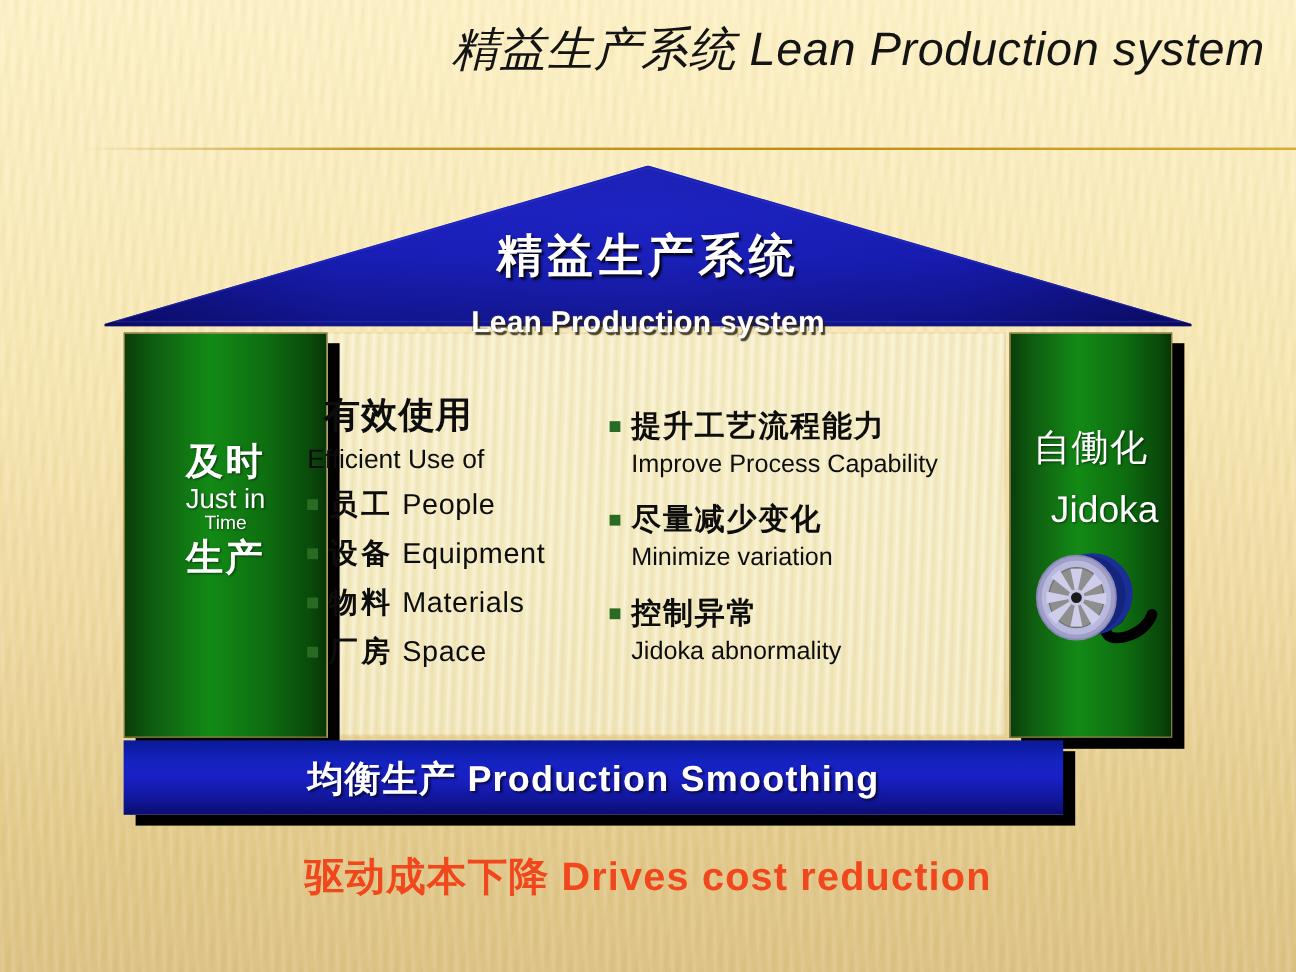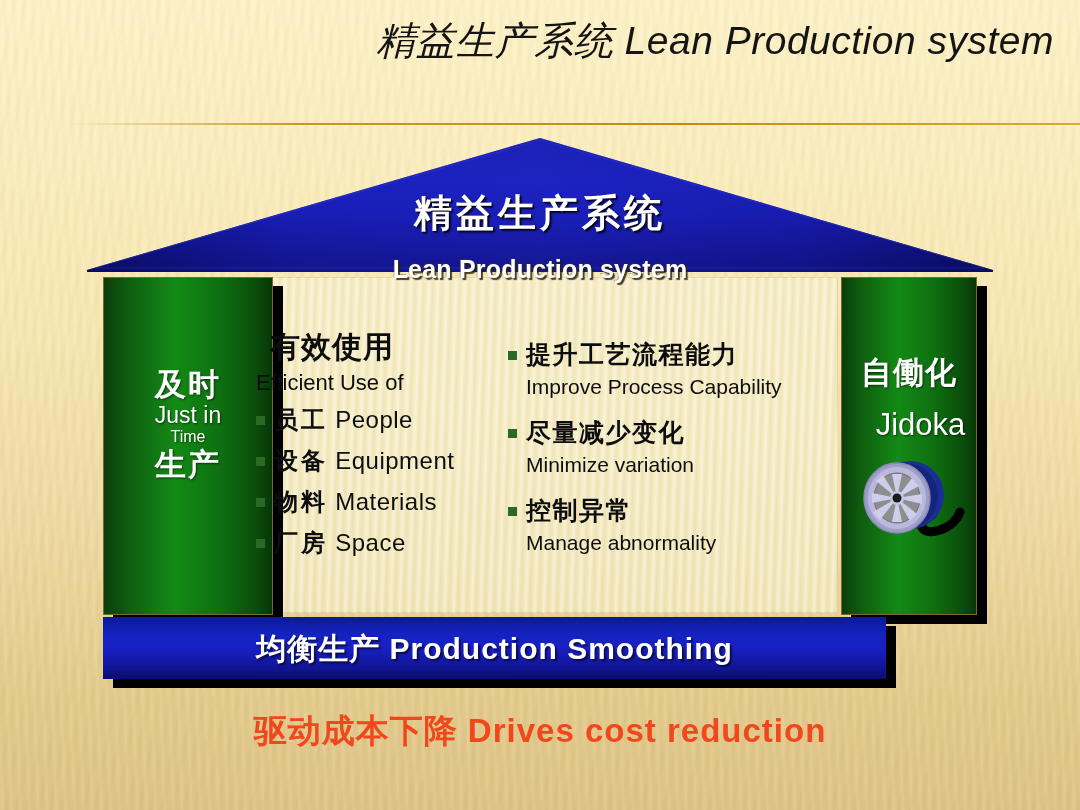--- a/index.html
+++ b/index.html
@@ -165,21 +165,21 @@
     color: #ffffff;
     text-shadow: 1px 1px 2px rgba(0,0,0,.55);
     line-height: 1.12;
   }
   #jit-text { top: 90px; }
   #jit-cn1 { font-size: 31px; font-weight: bold; letter-spacing: 2px; }
   #jit-en  { font-size: 23px; font-weight: normal; }
   #jit-cn2 { font-size: 31px; font-weight: bold; letter-spacing: 2px; margin-top: 2px; }
 
   #jidoka-text { top: 78px; }
-  #jidoka-cn { font-size: 31px; font-weight: bold; letter-spacing: 1px; }
+  #jidoka-cn { font-size: 31px; font-weight: normal; letter-spacing: 1px; }
   #jidoka-en { font-size: 31px; font-weight: normal; margin-top: 17px; padding-left: 23px; }
 
   #film-reel {
     position: absolute;
     left: 12px;
     top: 172px;
     width: 120px;
     height: 96px;
   }
   #film-reel svg { display: block; width: 100%; height: 100%; }
@@ -420,21 +420,21 @@
           <span class="bullet-sq"></span>
           <span class="rgroup-cn">尽量减少变化</span>
         </div>
         <div class="rgroup-en">Minimize variation</div>
       </div>
       <div class="rgroup">
         <div class="rgroup-head">
           <span class="bullet-sq"></span>
           <span class="rgroup-cn">控制异常</span>
         </div>
-        <div class="rgroup-en">Manage abnormality</div>
+        <div class="rgroup-en">Jidoka abnormality</div>
       </div>
     </div>
 
     <div id="foundation">
       <div id="foundation-text">均衡生产  Production Smoothing</div>
     </div>
   </div>
 
   <div id="bottom-caption">驱动成本下降  Drives cost reduction</div>
 

